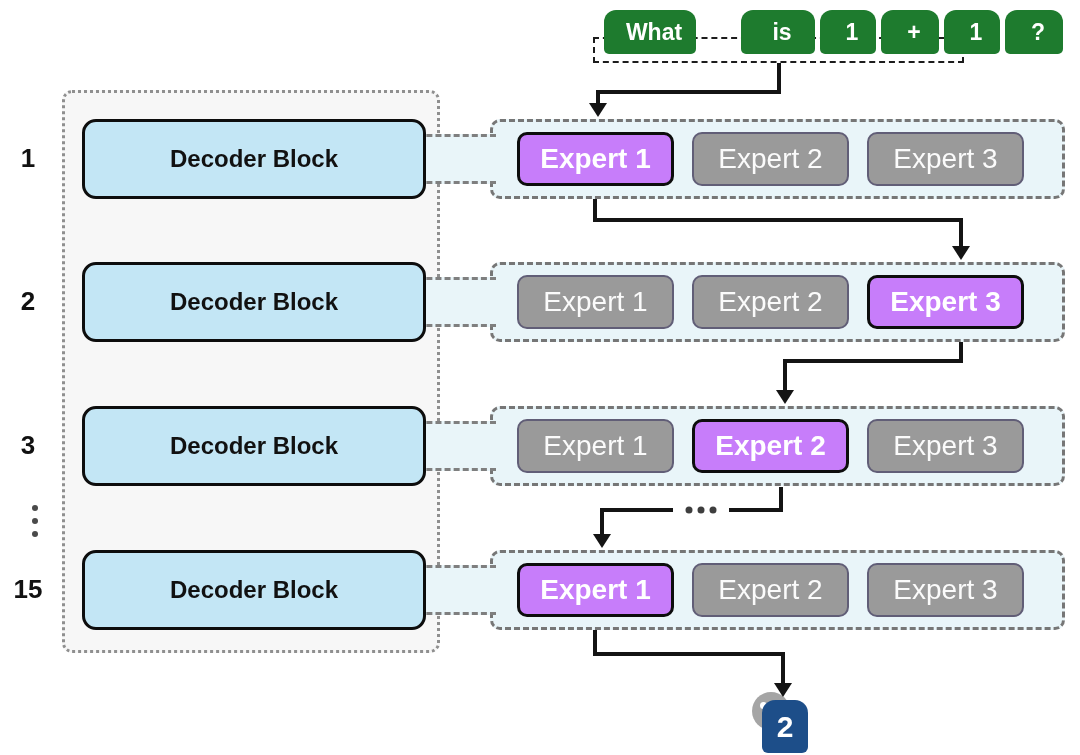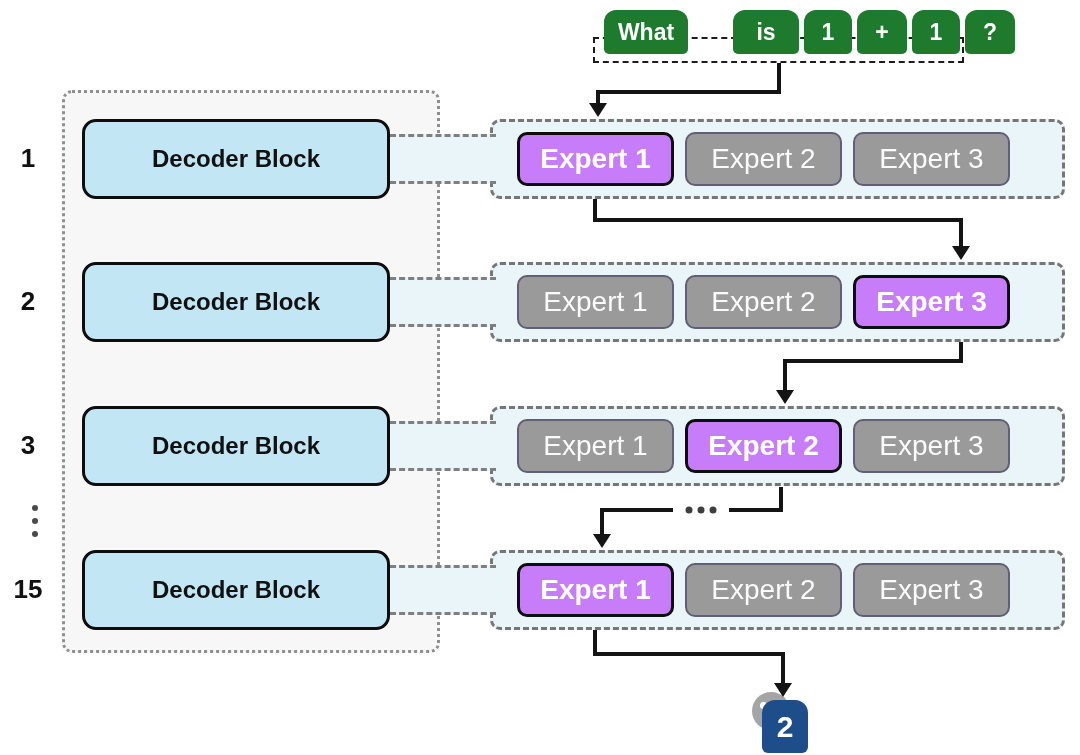--- a/index.html
+++ b/index.html
@@ -15,58 +15,58 @@
   }
   .layer-num{
     position:absolute;left:6px;width:44px;text-align:center;
     font-size:26px;font-weight:bold;color:#111;z-index:6;
   }
   .n1{top:143px;} .n2{top:286px;} .n3{top:430px;} .n4{top:574px;}
   .vdots{position:absolute;left:32px;z-index:6;}
   .vdots span{display:block;width:6px;height:6px;border-radius:50%;
     background:#4a4a4a;margin:7px 0;}
   .decoder-block{
-    position:absolute;left:82px;width:308px;height:80px;
+    position:absolute;left:82px;width:344px;height:80px;
     background:#c3e6f5;border:3.5px solid #0d0d0d;border-radius:14px;
     box-sizing:border-box;display:flex;align-items:center;justify-content:center;
     font-size:24px;font-weight:bold;color:#111;z-index:35;
   }
   .r1{top:119px;} .r2{top:262px;} .r3{top:406px;} .r4{top:550px;}
   
   .band{
     position:absolute;left:390px;width:106px;height:50px;
     background:#e9f5f9;border-top:3px dashed #7f7f7f;border-bottom:3px dashed #7f7f7f;
     box-sizing:border-box;z-index:30;
   }
   .b1{top:134px;} .b2{top:277px;} .b3{top:421px;} .b4{top:565px;}
   
   .expert-row{
     position:absolute;left:490px;width:575px;height:80px;
     background:#e9f5f9;border:3px dashed #767676;border-radius:10px;
-    box-sizing:border-box;display:flex;align-items:center;gap:11px;
+    box-sizing:border-box;display:flex;align-items:center;gap:18px;
     padding-left:24px;z-index:10;
   }
   .expert{
     width:157px;height:54px;border-radius:10px;box-sizing:border-box;
     display:flex;align-items:center;justify-content:center;
     font-size:28px;color:#fbfbfb;background:#9a9a9a;border:2px solid #615e77;
     flex:none;
   }
   .expert.active{
     background:#c77dfa;border:3px solid #0d0d0d;color:#ffffff;font-weight:bold;
   }
   
   .token-frame{
     position:absolute;left:593px;top:37px;width:371px;height:26px;
     border:2px dashed #1c1c1c;box-sizing:border-box;z-index:8;
   }
   .token-row{position:absolute;left:604px;top:10px;display:flex;gap:5px;z-index:12;}
   .token{
     height:44px;background:#1e7b2e;color:#fff;font-weight:bold;font-size:23px;
-    border-radius:12px 12px 5px 5px;display:flex;align-items:center;justify-content:center;
+    border-radius:12px 12px 5px 5px;display:flex;align-items:center;justify-content:center;padding-left:8px;
   }
   .tw1{width:84px;} .tw2{width:66px;margin-left:40px;} .tw3{width:48px;}
   .tw4{width:50px;} .tw5{width:48px;} .tw6{width:50px;}
   
   .output-token{
     position:absolute;left:762px;top:700px;width:46px;height:53px;
     background:#1d4e89;color:#fff;font-weight:bold;font-size:30px;
     border-radius:13px 13px 6px 6px;display:flex;align-items:center;justify-content:center;
     z-index:45;
   }

